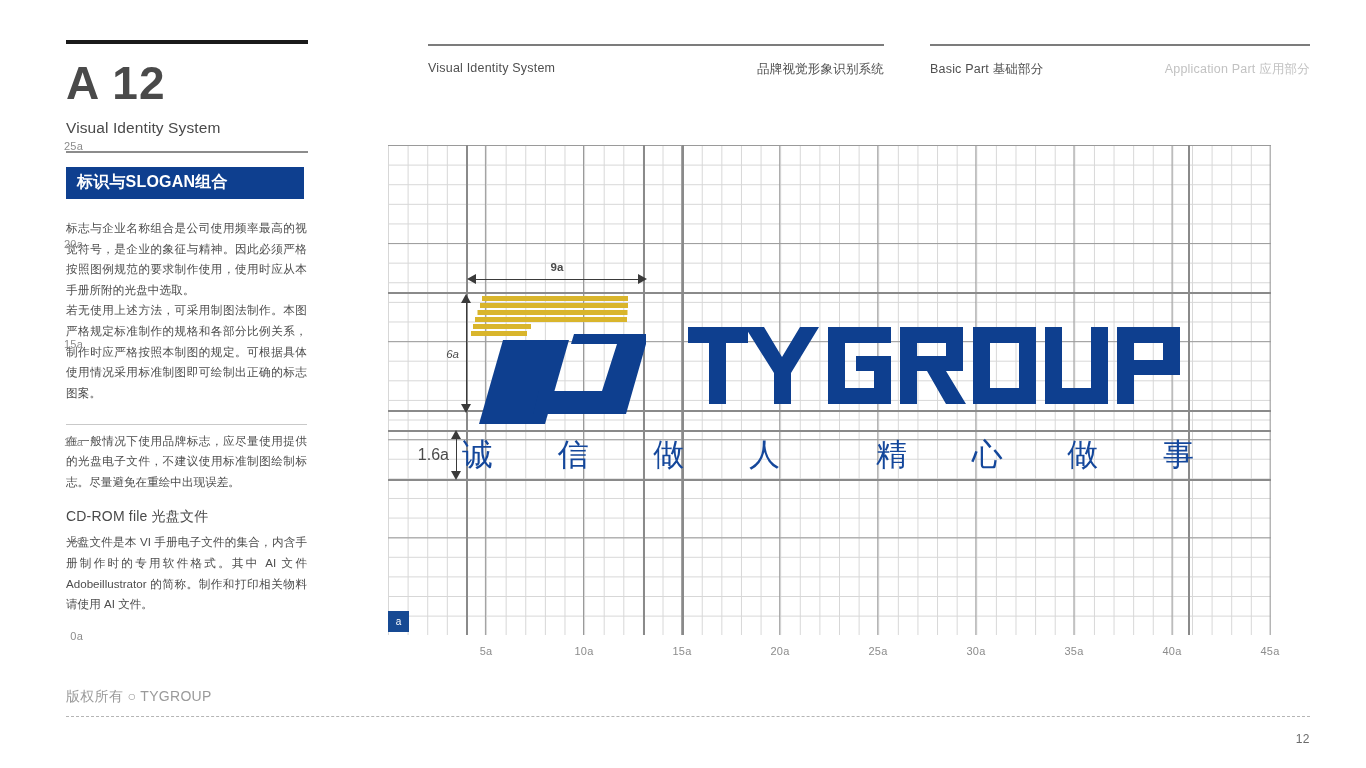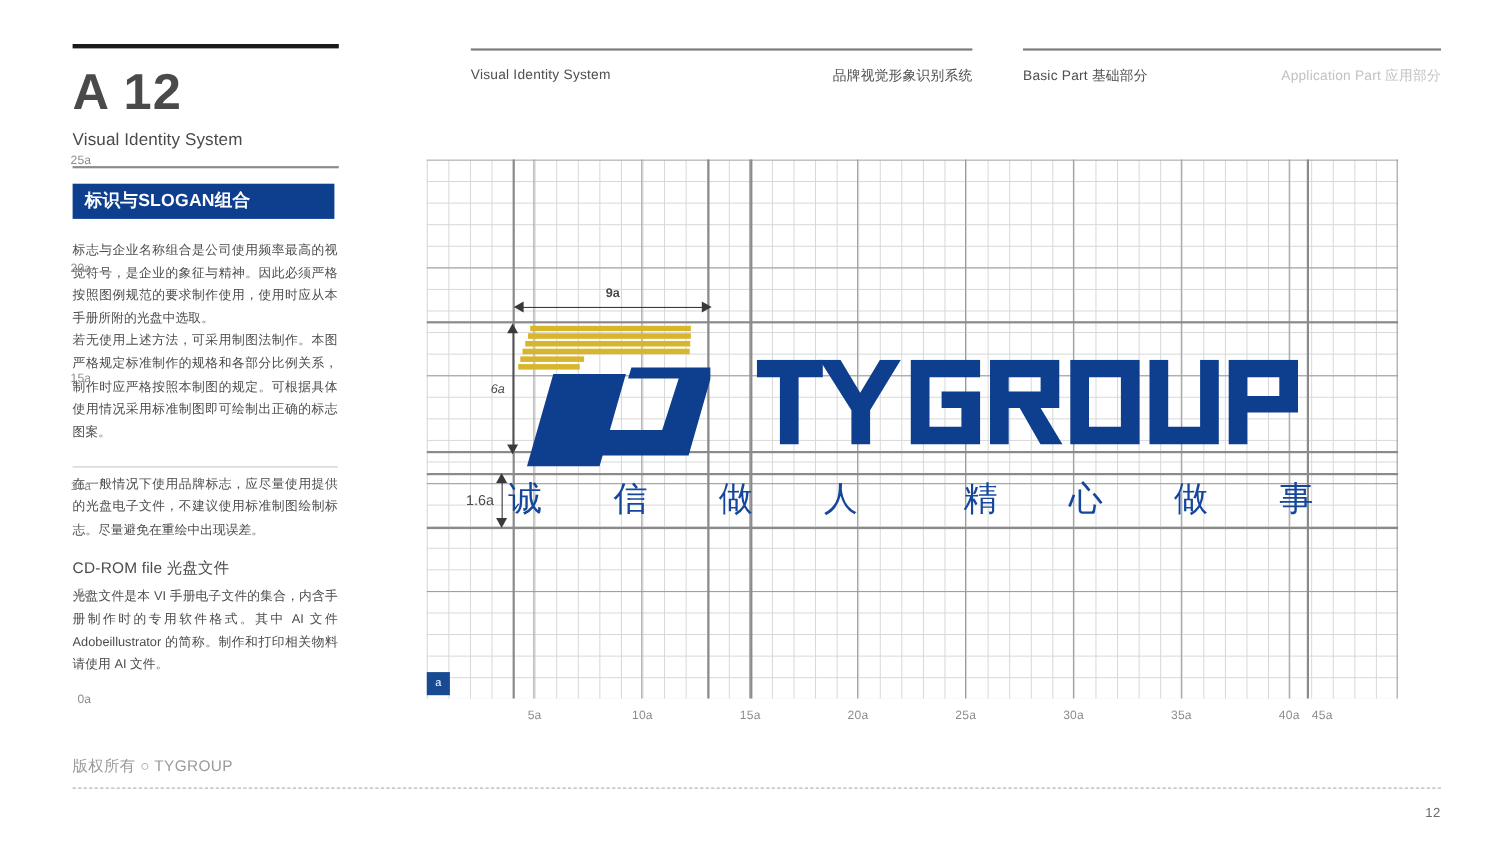--- a/index.html
+++ b/index.html
@@ -211,21 +211,21 @@
     border-left: 5.5px solid transparent;
     border-right: 5.5px solid transparent;
   }
   .dim-v .av.t { top: 0; border-bottom: 9px solid #3a3a3a; }
   .dim-v .av.b { bottom: 0; border-top: 9px solid #3a3a3a; }
   .dim-v .lbl {
     position: absolute; right: 13px; top: 50%;
     transform: translateY(-50%);
     font-size: 11.5px; color: #4a4a4a; white-space: nowrap;
   }
-  .dim-v .lbl.small { font-size: 13px; }
+  .dim-v .lbl.small { font-size: 16px; }
 
   
   #logo-mark {
     position: absolute;
     left: 471px; top: 296px;
     width: 175px; height: 128px;
   }
   #wordmark {
     position: absolute;
     left: 688px; top: 327px;
@@ -309,21 +309,21 @@
   <div class="ylab" style="top:630px;">0a</div>
 
   <div class="xlab" style="left:466px;">5a</div>
   <div class="xlab" style="left:564px;">10a</div>
   <div class="xlab" style="left:662px;">15a</div>
   <div class="xlab" style="left:760px;">20a</div>
   <div class="xlab" style="left:858px;">25a</div>
   <div class="xlab" style="left:956px;">30a</div>
   <div class="xlab" style="left:1054px;">35a</div>
   <div class="xlab" style="left:1152px;">40a</div>
-  <div class="xlab" style="left:1182px;">45a</div>
+  <div class="xlab" style="left:1250px;">45a</div>
 
   <div id="unit-a">a</div>
 
   <div class="dim-h" style="left:467px; top:273px; width:180px;font-weight:bold;">
     <div class="lbl">9a</div>
     <div class="ah l"></div>
     <div class="shaft"></div>
     <div class="ah r"></div>
   </div>
 

